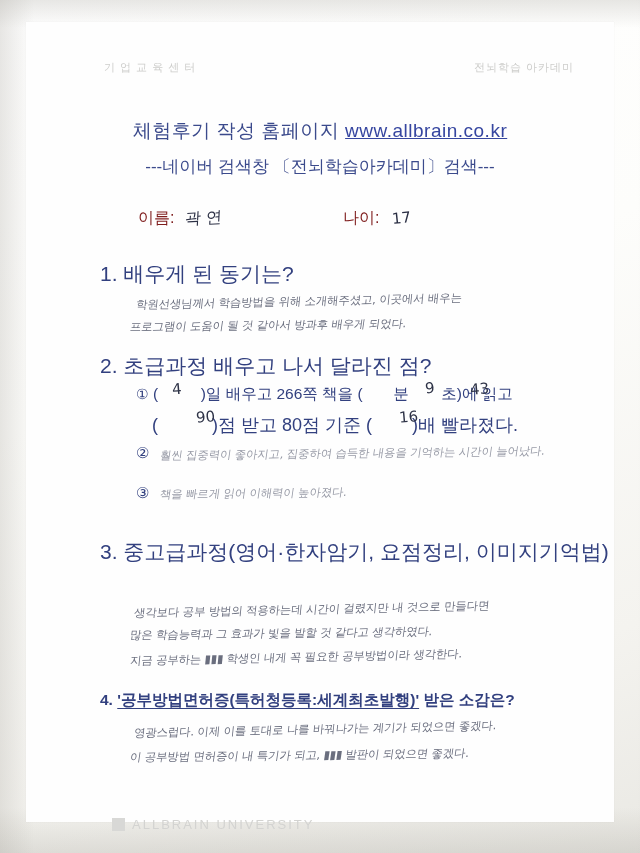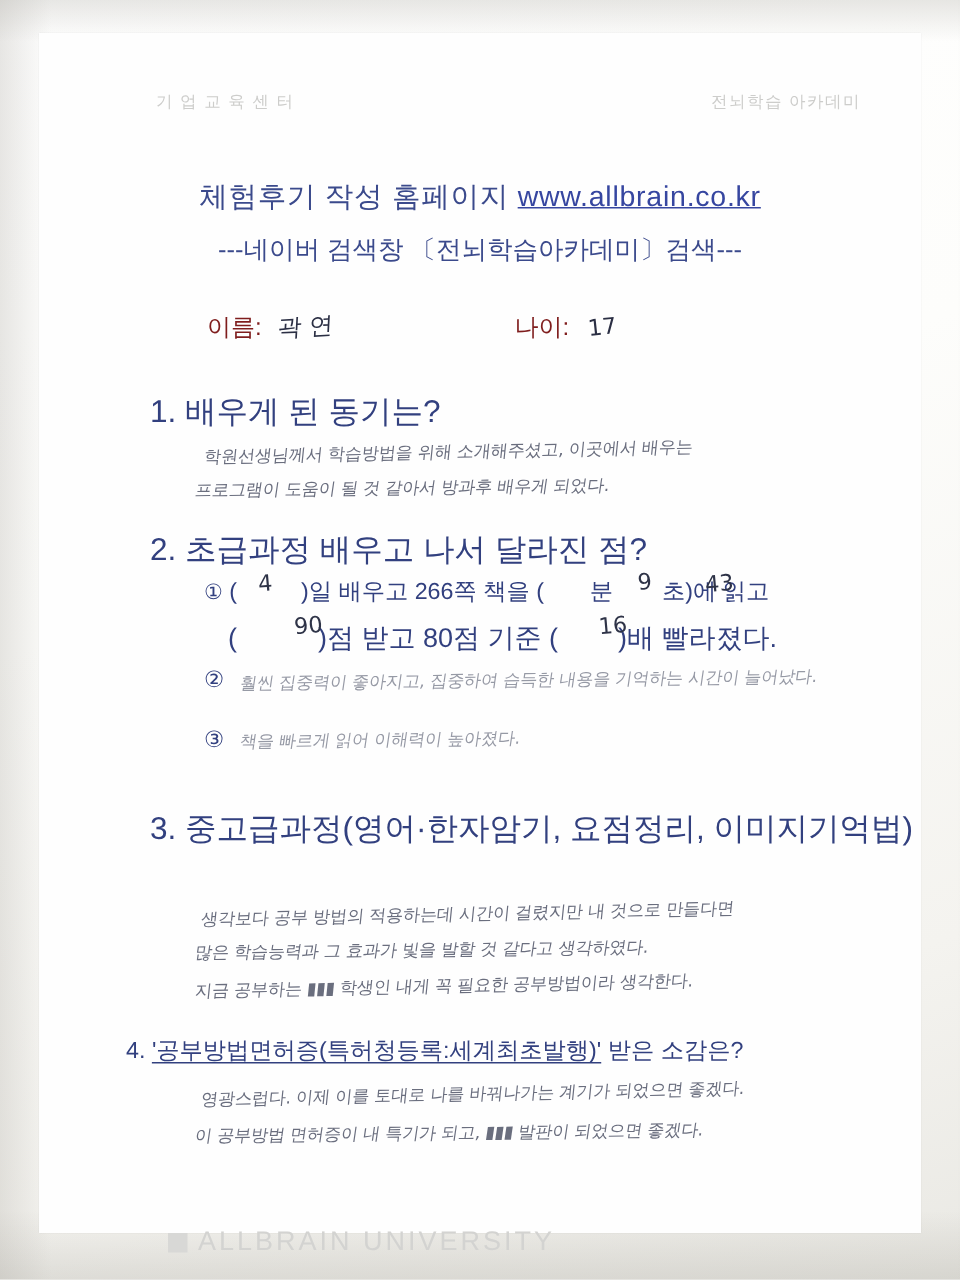--- a/index.html
+++ b/index.html
@@ -55,21 +55,21 @@
     justify-content: space-between;
     font-size: 11px;
     color: #cdcdcb;
     letter-spacing: 1px;
     white-space: nowrap;
   }
   .ghost-bottom {
     position: absolute;
     left: 86px;
     top: 795px;
-    font-size: 18px;
+    font-size: 13px;
     color: #d3d3d1;
     letter-spacing: 2px;
     white-space: nowrap;
   }
   .ghost-bottom .sq {
     display: inline-block;
     width: 13px;
     height: 13px;
     background: #d8d8d6;
     vertical-align: -2px;
@@ -255,21 +255,21 @@
       <span>3.</span>
       <span>중고급과정(영어·한자암기, 요점정리, 이미지기억법)</span>
     </div>
 
     <div class="hw s1" style="left:108px; top:580px;">생각보다 공부 방법의 적용하는데 시간이 걸렸지만 내 것으로 만들다면</div>
     <div class="hw s2" style="left:104px; top:604px;">많은 학습능력과 그 효과가 빛을 발할 것 같다고 생각하였다.</div>
     <div class="hw s1" style="left:104px; top:628px;">
       <span>지금 공부하는 ▮▮▮ 학생인 내게 꼭 필요한 공부방법이라 생각한다.</span>
     </div>
 
-    <div class="q4" style="left:58px; top:668px;">
+    <div class="q4" style="left:74px; top:668px;font-weight:bold;">
       <span>4.</span>
       <span class="uline">'공부방법면허증(특허청등록:세계최초발행)'</span><span> 받은 소감은?</span>
     </div>
     <div class="hw s1" style="left:108px; top:700px;">영광스럽다. 이제 이를 토대로 나를 바꿔나가는 계기가 되었으면 좋겠다.</div>
     <div class="hw s2" style="left:104px; top:726px;">이 공부방법 면허증이 내 특기가 되고, ▮▮▮ 발판이 되었으면 좋겠다.</div>
 
     <div class="ghost-bottom">
       <span class="sq"></span><span>ALLBRAIN UNIVERSITY</span>
     </div>
 

